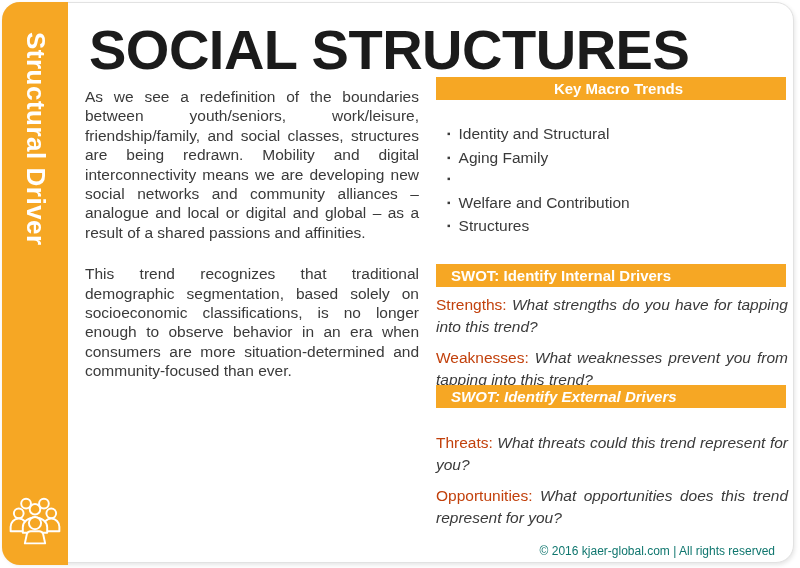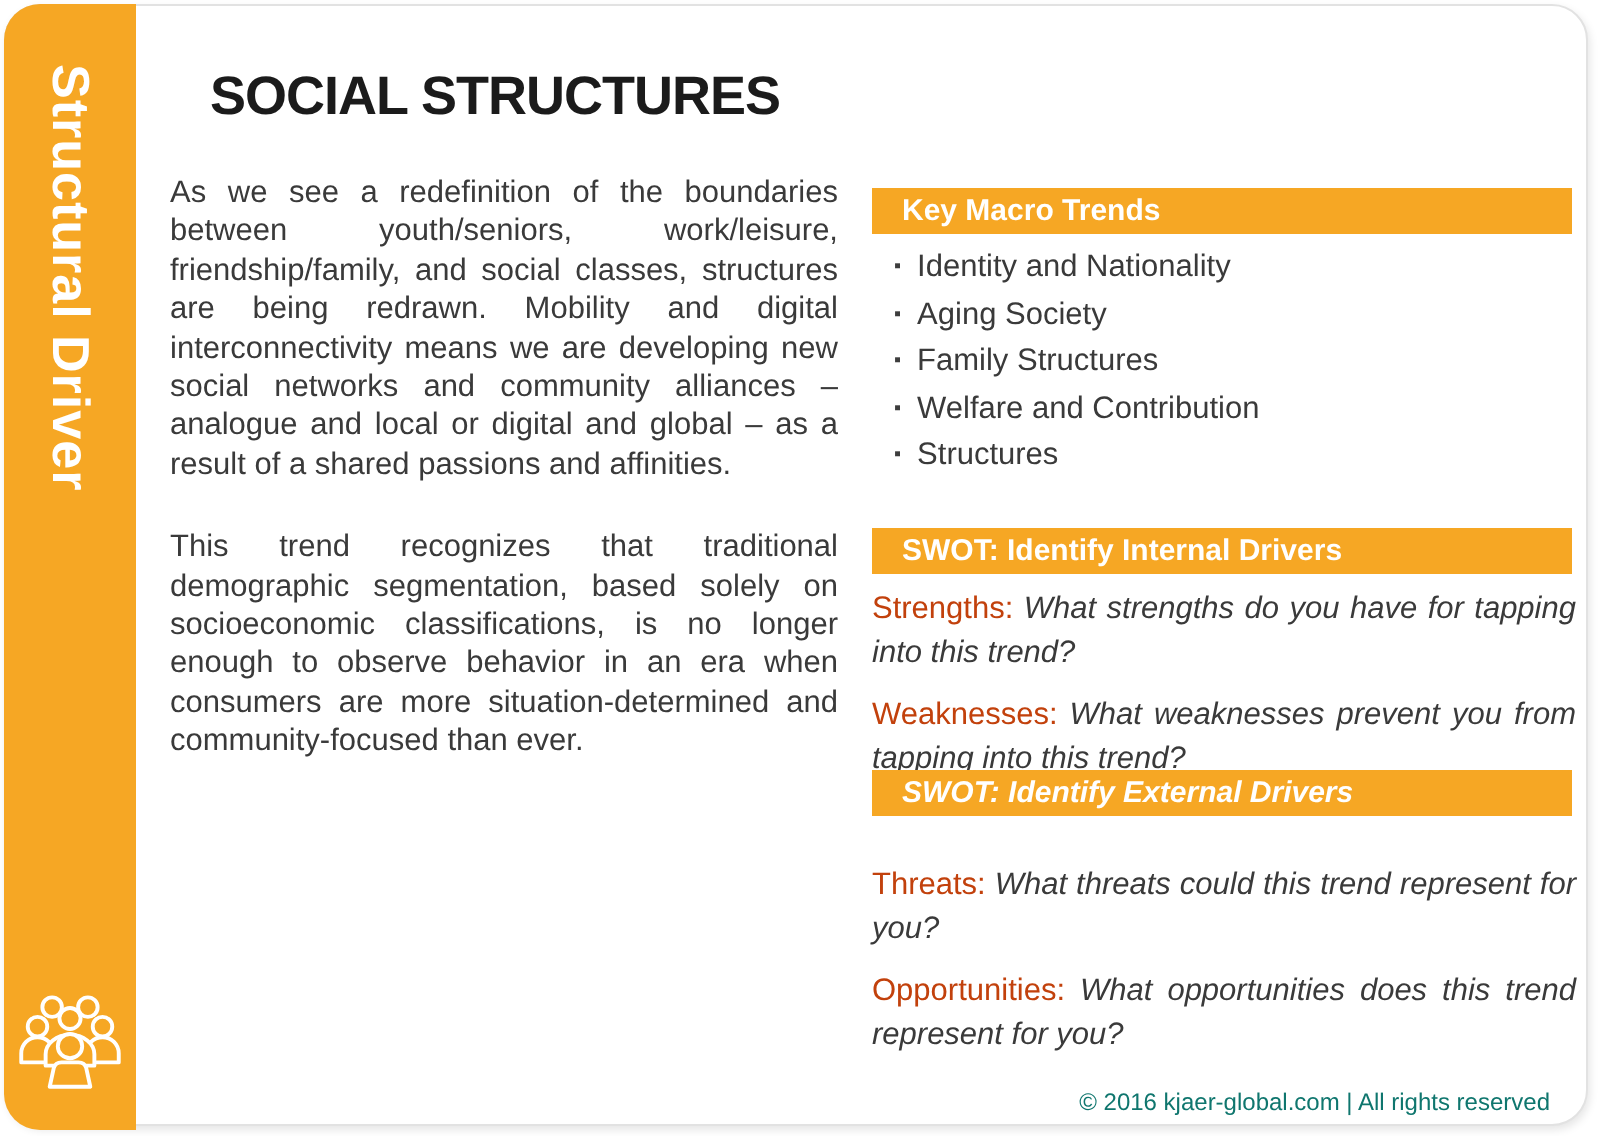--- a/index.html
+++ b/index.html
@@ -35,39 +35,39 @@
     writing-mode:vertical-rl;text-orientation:mixed;
     color:#fff;font-weight:700;font-size:26px;letter-spacing:.5px;
     white-space:nowrap;
   }
   .sidebar-icon{
     position:absolute;bottom:20px;left:50%;transform:translateX(-50%);
     width:52px;height:52px;display:block;
   }
   
   .title{
-    position:absolute;left:86px;top:14px;margin:16px;
-    font-size:27px;font-weight:700;letter-spacing:-0.5px;
+    position:absolute;left:86px;top:14px;margin:0;
+    font-size:56px;font-weight:700;letter-spacing:-0.5px;
     color:var(--title);white-space:nowrap;
   }
   
   .intro{
     position:absolute;left:82px;top:84px;width:334px;
     font-size:15.5px;line-height:19.4px;text-align:justify;
     color:var(--text);
   }
   .intro p{margin:0 0 22px 0;}
   
   .bar{
     position:absolute;left:433px;width:350px;height:23px;
     background:var(--accent);color:#fff;
     font-weight:700;font-size:15px;line-height:23px;
     padding-left:15px;
   }
-  .bar-macro{top:91px;}
+  .bar-macro{top:74px;text-align:center;}
   .bar-internal{top:261px;}
   .bar-external{top:382px;font-style:italic;}
   .trend-list{
     position:absolute;left:444px;top:120px;width:340px;
     list-style:none;margin:0;padding:0;
     font-size:15.5px;line-height:21.5px;color:var(--text);
   }
   .trend-list li{display:flex;align-items:baseline;}
   .bullet{
     font-size:10px;margin-right:8px;position:relative;top:-2px;
@@ -118,29 +118,28 @@
   <section class="intro">
     <p>As we see a redefinition of the boundaries between youth/seniors, work/leisure, friendship/family, and social classes, structures are being redrawn. Mobility and digital interconnectivity means we are developing new social networks and community alliances – analogue and local or digital and global – as a result of a shared passions and affinities.</p>
     <p>This trend recognizes that traditional demographic segmentation, based solely on socioeconomic classifications, is no longer enough to observe behavior in an era when consumers are more situation-determined and community-focused than ever.</p>
   </section>
 
   <div class="bar bar-macro">Key Macro Trends</div>
 
   <ul class="trend-list">
     <li>
       <span class="bullet">▪</span>
-      <span>Identity and Nationality</span>
+      <span>Identity and Structural</span>
     </li>
     <li>
       <span class="bullet">▪</span>
-      <span>Aging Society</span>
+      <span>Aging Family</span>
     </li>
     <li>
       <span class="bullet">▪</span>
-      <span>Family Structures</span>
     </li>
     <li>
       <span class="bullet">▪</span>
       <span>Welfare and Contribution</span>
     </li>
     <li>
       <span class="bullet">▪</span>
       <span>Structures</span>
     </li>
   </ul>

